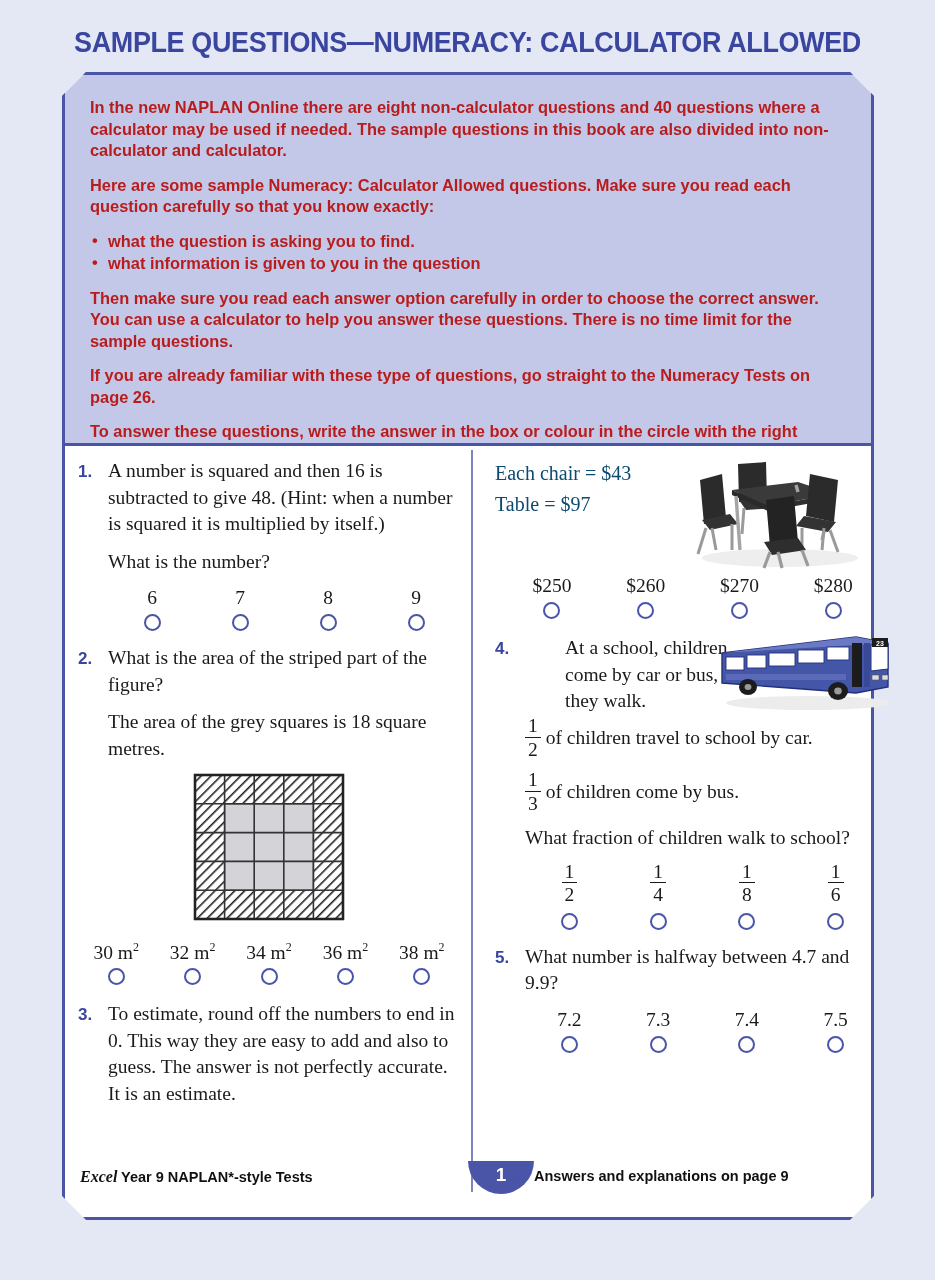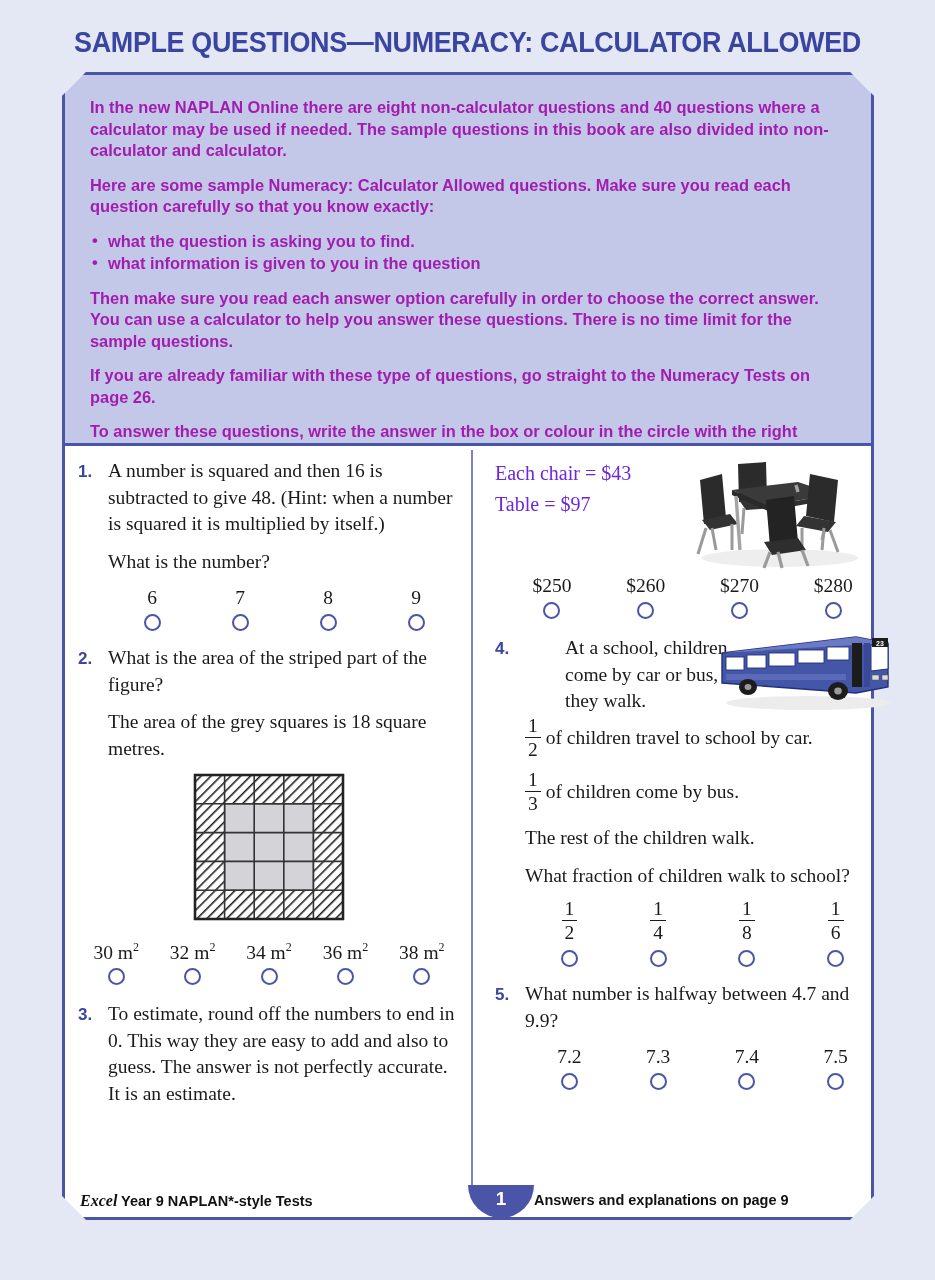--- a/index.html
+++ b/index.html
@@ -42,21 +42,21 @@
     background:#c3c8e8;
     box-sizing:border-box;
     border:3px solid #4a55a8;
     -webkit-clip-path: polygon(24px 0, calc(100% - 24px) 0, 100% 24px, 100% 100%, 0 100%, 0 24px);
     clip-path: polygon(24px 0, calc(100% - 24px) 0, 100% 24px, 100% 100%, 0 100%, 0 24px);
     padding:22px 26px 0 25px;
     font-family:"Liberation Sans", sans-serif;
     font-weight:bold;
     font-size:16.4px;
     line-height:21.5px;
-    color:#a21caf;
+    color:#b91c1c;
   }
   .intro p { margin:0 0 13px 0; }
   .intro ul { margin:0 0 13px 0; padding:0; list-style:none; }
   .intro li { position:relative; padding-left:18px; margin-bottom:1px; }
   .intro li:before { content:"\2022"; position:absolute; left:2px; top:-1px; }
 
   
   .col-divider {
     position:absolute;
     left:471px; top:450px;
@@ -115,32 +115,32 @@
     position:relative;
     top:-1px;
   }
   .frac .num { display:block; padding:0 3px 1px 3px; }
   .frac .den { display:block; padding:2px 3px 0 3px; border-top:1.5px solid #1a1a1a; }
   .frac-inline { margin-right:5px; }
   .frac-line { display:flex; align-items:center; margin:0 0 11px 0; }
 
   
   .price-line {
-    color:#6d28d9;
+    color:#0c4a6e;
     font-size:20px;
     line-height:31px;
   }
 
   
   .grid-fig { margin:10px 0 6px 0; text-align:center; }
 
   
   .footer {
     position:absolute;
-    left:62px; top:1188px;
+    left:62px; top:1164px;
     width:812px; height:40px;
     font-family:"Liberation Sans", sans-serif;
     font-size:14.5px;
     font-weight:bold;
     color:#111;
   }
   .footer-left { position:absolute; left:18px; top:4px; white-space:nowrap; }
   .footer-left .excel { font-family:"Liberation Serif", serif; font-style:italic; font-weight:bold; font-size:16px; }
   .footer-right { position:absolute; left:450px; top:4px; white-space:nowrap; }
   .page-badge {
@@ -400,21 +400,20 @@
         </span>
         <span>of children travel to school by car.</span>
       </div>
       <div class="frac-line">
         <span class="frac frac-inline">
           <span class="num">1</span>
           <span class="den">3</span>
         </span>
         <span>of children come by bus.</span>
       </div>
-      <p>The rest of the children walk.</p>
       <p>What fraction of children walk to school?</p>
     </div>
     <div class="options indent">
       <div class="opt">
         <span class="frac">
           <span class="num">1</span>
           <span class="den">2</span>
         </span>
         <div class="bubble" style="margin-top:7px;"></div>
       </div>

